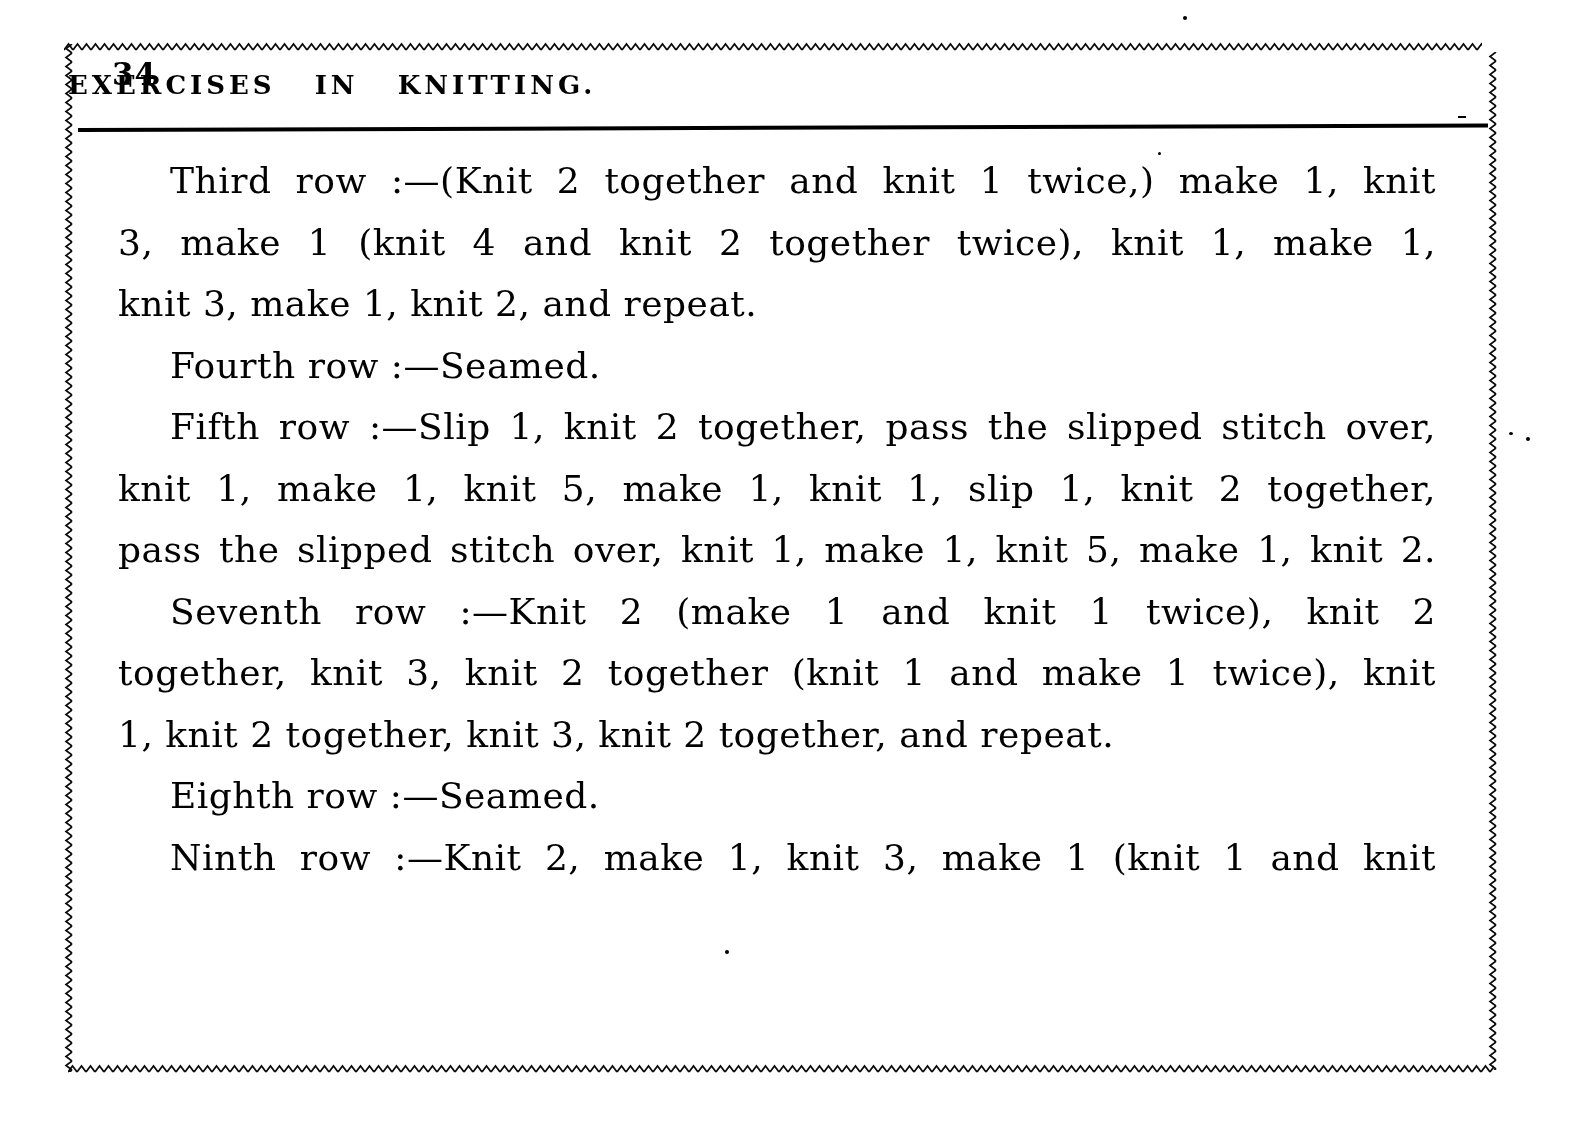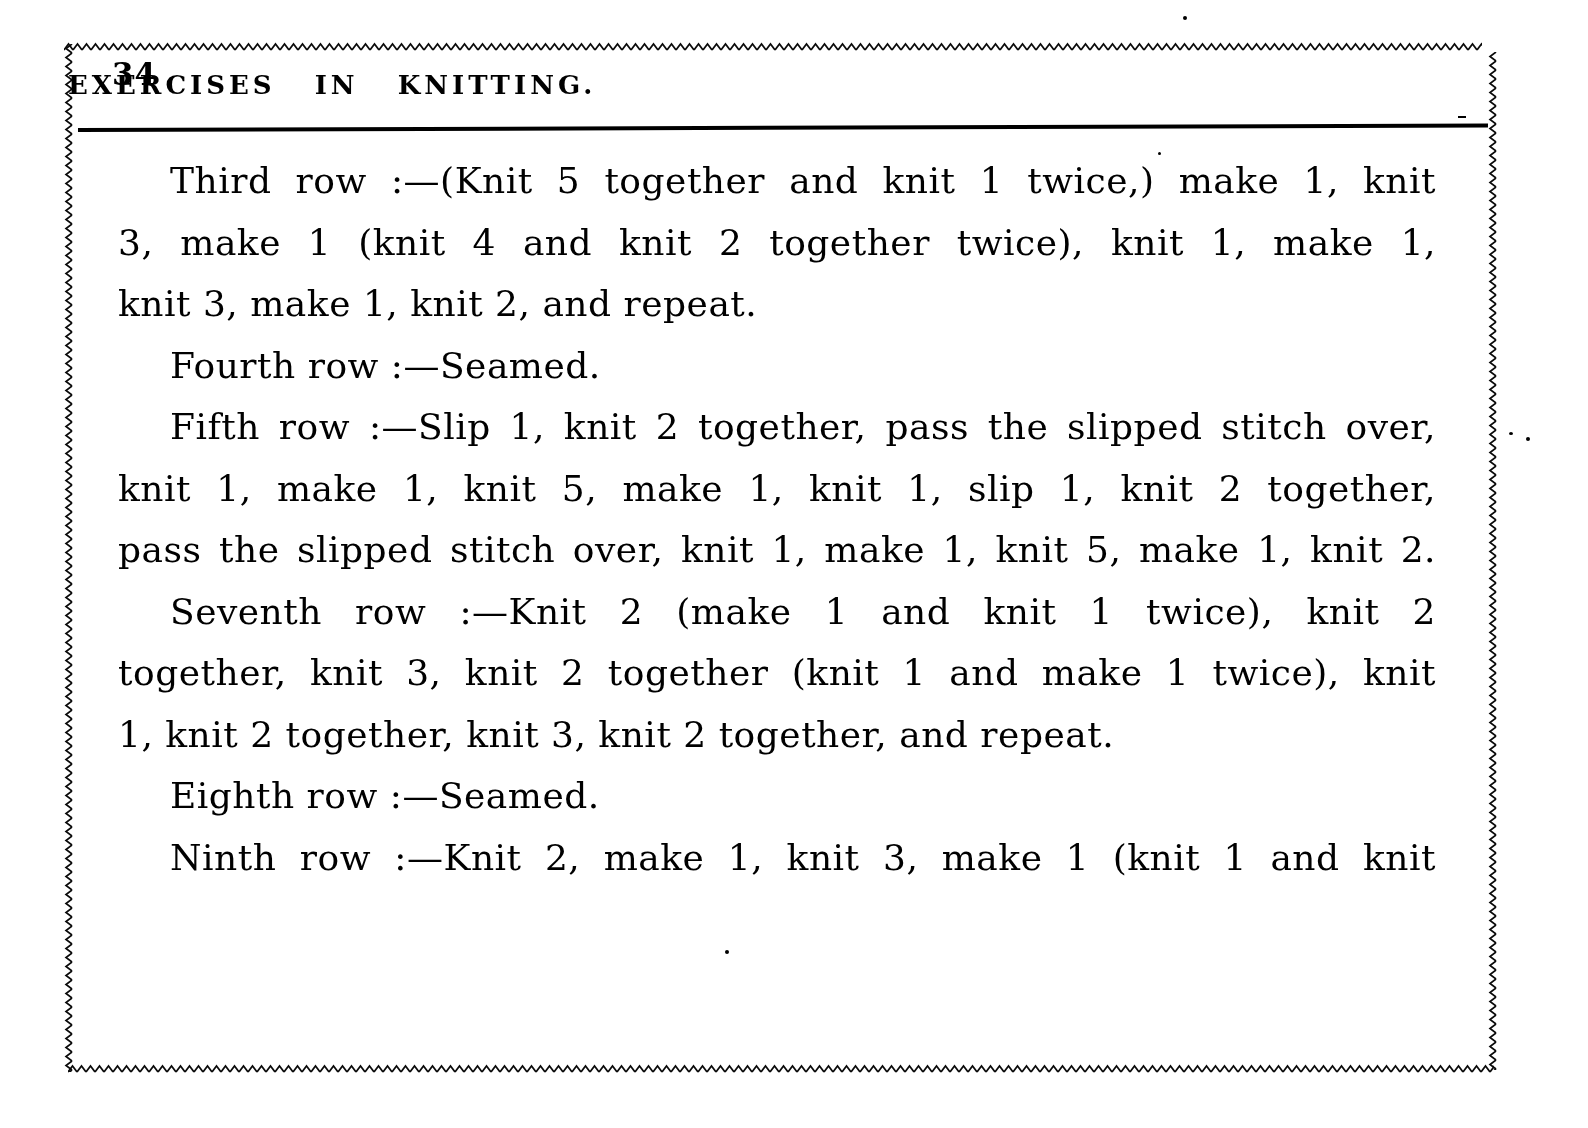--- a/index.html
+++ b/index.html
@@ -92,21 +92,21 @@
   </pattern>
     </defs>
   <rect width="100%" height="100%" fill="url(#zzv2)"></rect>
 </svg>
 
 <div class="page-number">34</div>
 <div class="page-title">EXERCISES IN KNITTING.</div>
 <div class="header-rule"></div>
 
 <div class="text-column">
-  <div class="ln ind jl">Third row :—(Knit 5 together and knit 1 twice,) make 1, knit</div>
+  <div class="ln ind jl">Third row :—(Knit 2 together and knit 1 twice,) make 1, knit</div>
   <div class="ln jl">3, make 1 (knit 4 and knit 2 together twice), knit 1, make 1,</div>
   <div class="ln nj">knit 3, make 1, knit 2, and repeat.</div>
   <div class="ln ind nj">Fourth row :—Seamed.</div>
   <div class="ln ind jl">Fifth row :—Slip 1, knit 2 together, pass the slipped stitch over,</div>
   <div class="ln jl">knit 1, make 1, knit 5, make 1, knit 1, slip 1, knit 2 together,</div>
   <div class="ln jl">pass the slipped stitch over, knit 1, make 1, knit 5, make 1, knit 2.</div>
   <div class="ln ind jl">Seventh row :—Knit 2 (make 1 and knit 1 twice), knit 2</div>
   <div class="ln jl">together, knit 3, knit 2 together (knit 1 and make 1 twice), knit</div>
   <div class="ln nj">1, knit 2 together, knit 3, knit 2 together, and repeat.</div>
   <div class="ln ind nj">Eighth row :—Seamed.</div>

